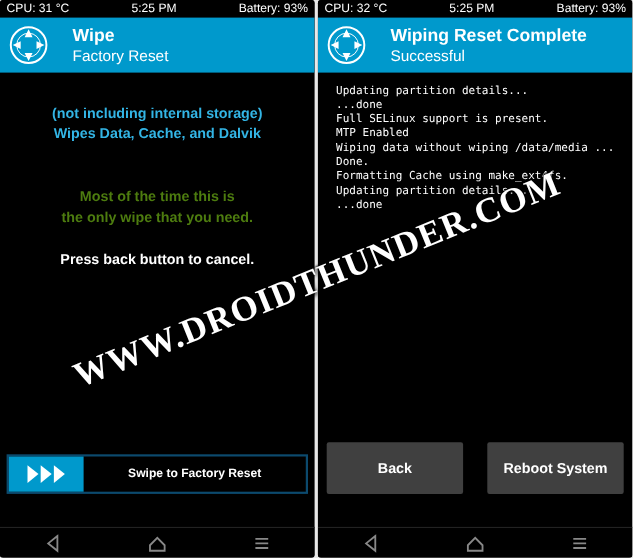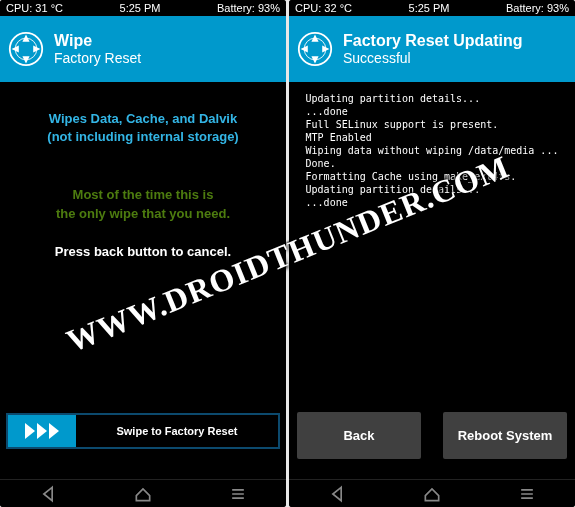--- a/index.html
+++ b/index.html
@@ -29,25 +29,25 @@
       color: #fff;
       display: flex;
       align-items: center;
       justify-content: space-between;
       font-size: 11px;
       padding: 0 6px;
     }
     .status-left, .status-center, .status-right { white-space: nowrap; }
     .header {
       background: #0099cc;
-      height: 66px;
+      height: 50px;
       display: flex;
       align-items: center;
       padding: 0 8px;
-      gap: 10px;
+      gap: 22px;
     }
     .header-icon {
       width: 36px;
       height: 36px;
       position: relative;
     }
     .header-icon svg { width: 100%; height: 100%; }
     .header-text { color: #fff; }
     .header-title { font-size: 16px; font-weight: bold; }
     .header-subtitle { font-size: 14px; }
@@ -130,21 +130,21 @@
     .log-text {
       color: #fff;
       font-size: 10px;
       font-family: monospace;
       white-space: pre;
       line-height: 1.3;
       padding: 2px;
     }
     .buttons-bottom {
       position: absolute;
-      bottom: 20px;
+      bottom: 30px;
       left: 8px;
       right: 8px;
       display: flex;
       gap: 22px;
     }
     .btn2 {
       flex: 1;
       background: #404040;
       color: #fff;
       text-align: center;
@@ -186,22 +186,22 @@
           <path d="M20 4 L24 12 L16 12 Z M20 36 L16 28 L24 28 Z M4 20 L12 16 L12 24 Z M36 20 L28 24 L28 16 Z" fill="#fff"></path>
         </svg>
     </div>
     <div class="header-text">
       <div class="header-title">Wipe</div>
       <div class="header-subtitle">Factory Reset</div>
     </div>
   </div>
   <div class="content">
     <div class="info-text info-blue">
+      <div>(not including internal storage)</div>
       <div>Wipes Data, Cache, and Dalvik</div>
-      <div>(not including internal storage)</div>
     </div>
     <div class="info-text info-white">
       <div>Most of the time this is</div>
       <div>the only wipe that you need.</div>
     </div>
     <div class="info-text info-white2">
       <div>Press back button to cancel.</div>
     </div>
     <div class="swipe-container">
       <div class="swipe-slider">
@@ -233,21 +233,21 @@
   </div>
   <div class="header">
     <div class="header-icon">
       <svg viewBox="0 0 40 40">
           <circle cx="20" cy="20" r="18" fill="none" stroke="#fff" stroke-width="2"></circle>
           <circle cx="20" cy="20" r="12" fill="none" stroke="#fff" stroke-width="1"></circle>
           <path d="M20 4 L24 12 L16 12 Z M20 36 L16 28 L24 28 Z M4 20 L12 16 L12 24 Z M36 20 L28 24 L28 16 Z" fill="#fff"></path>
         </svg>
     </div>
     <div class="header-text">
-      <div class="header-title">Factory Reset Updating</div>
+      <div class="header-title">Wiping Reset Complete</div>
       <div class="header-subtitle">Successful</div>
     </div>
   </div>
   <div class="content">
     <div class="log-text">Updating partition details...
 ...done
 Full SELinux support is present.
 MTP Enabled
 Wiping data without wiping /data/media ...
 Done.

